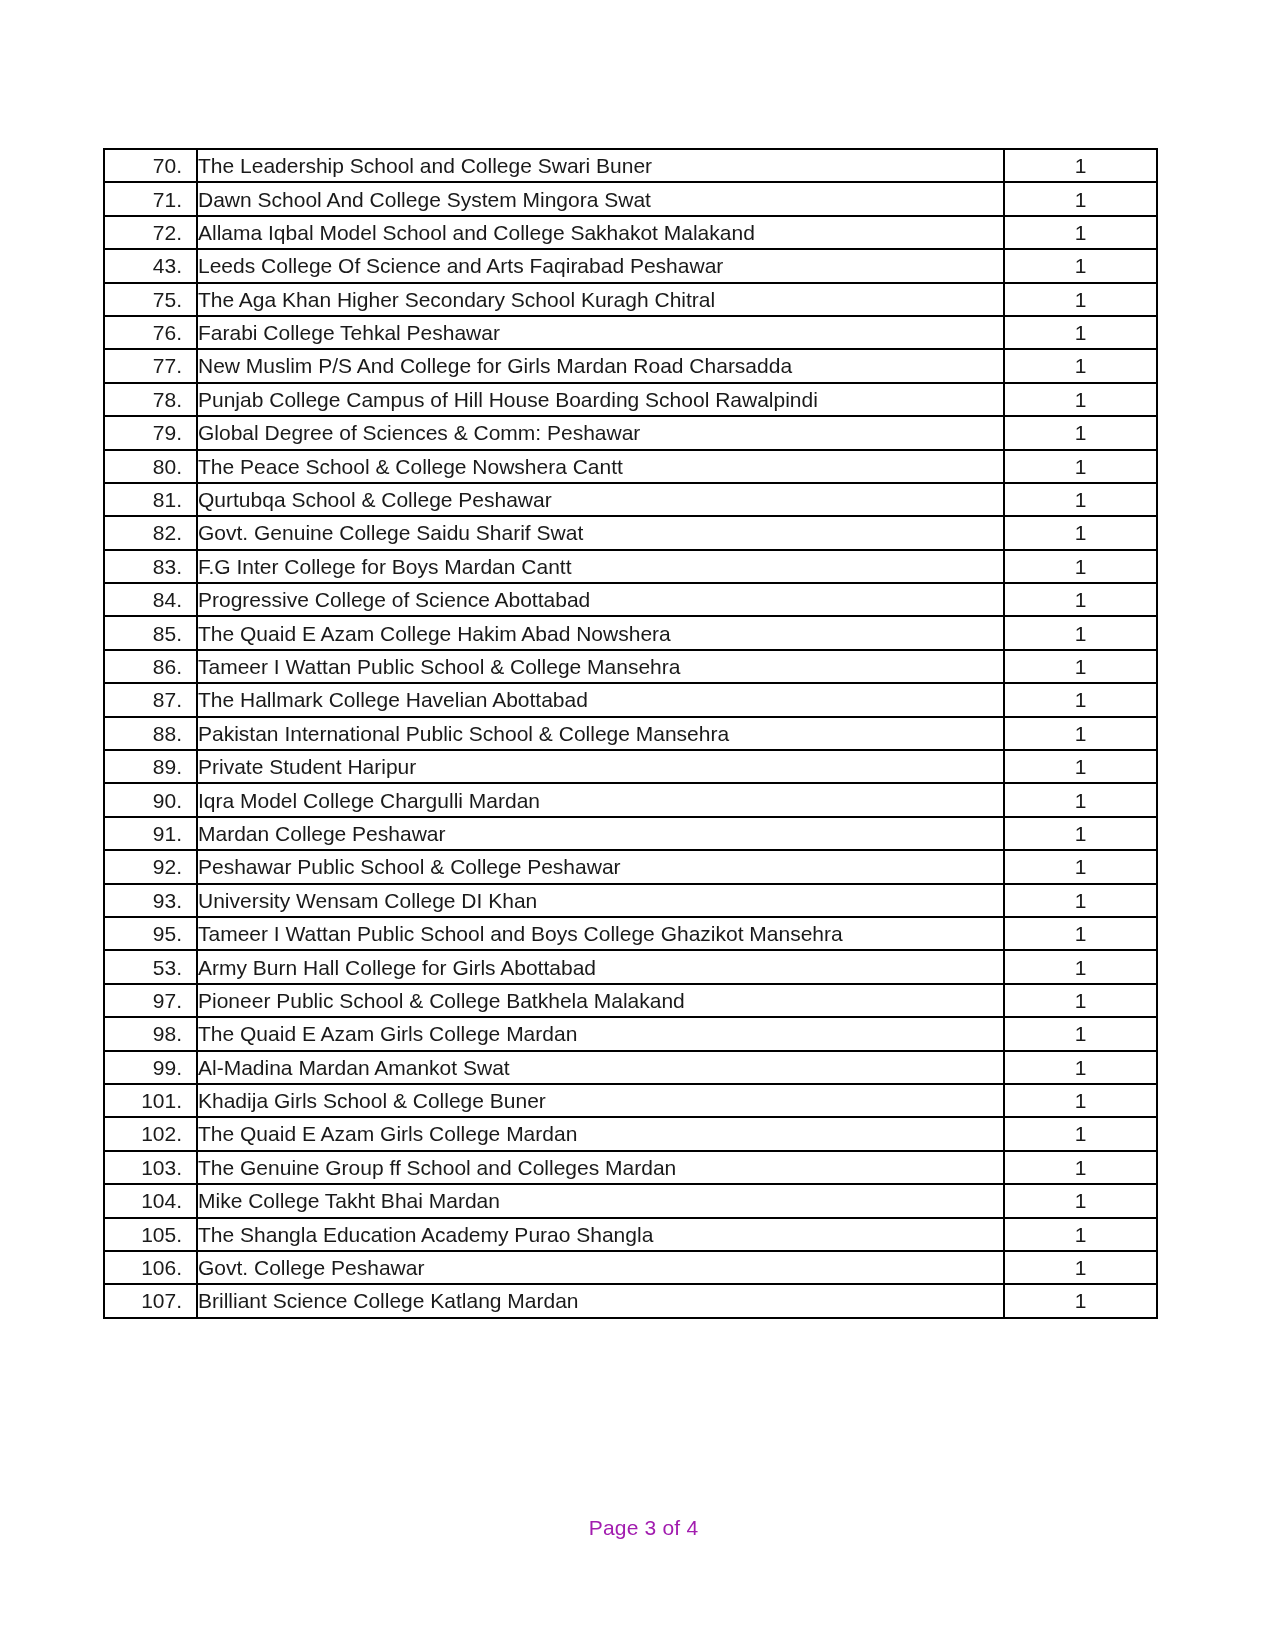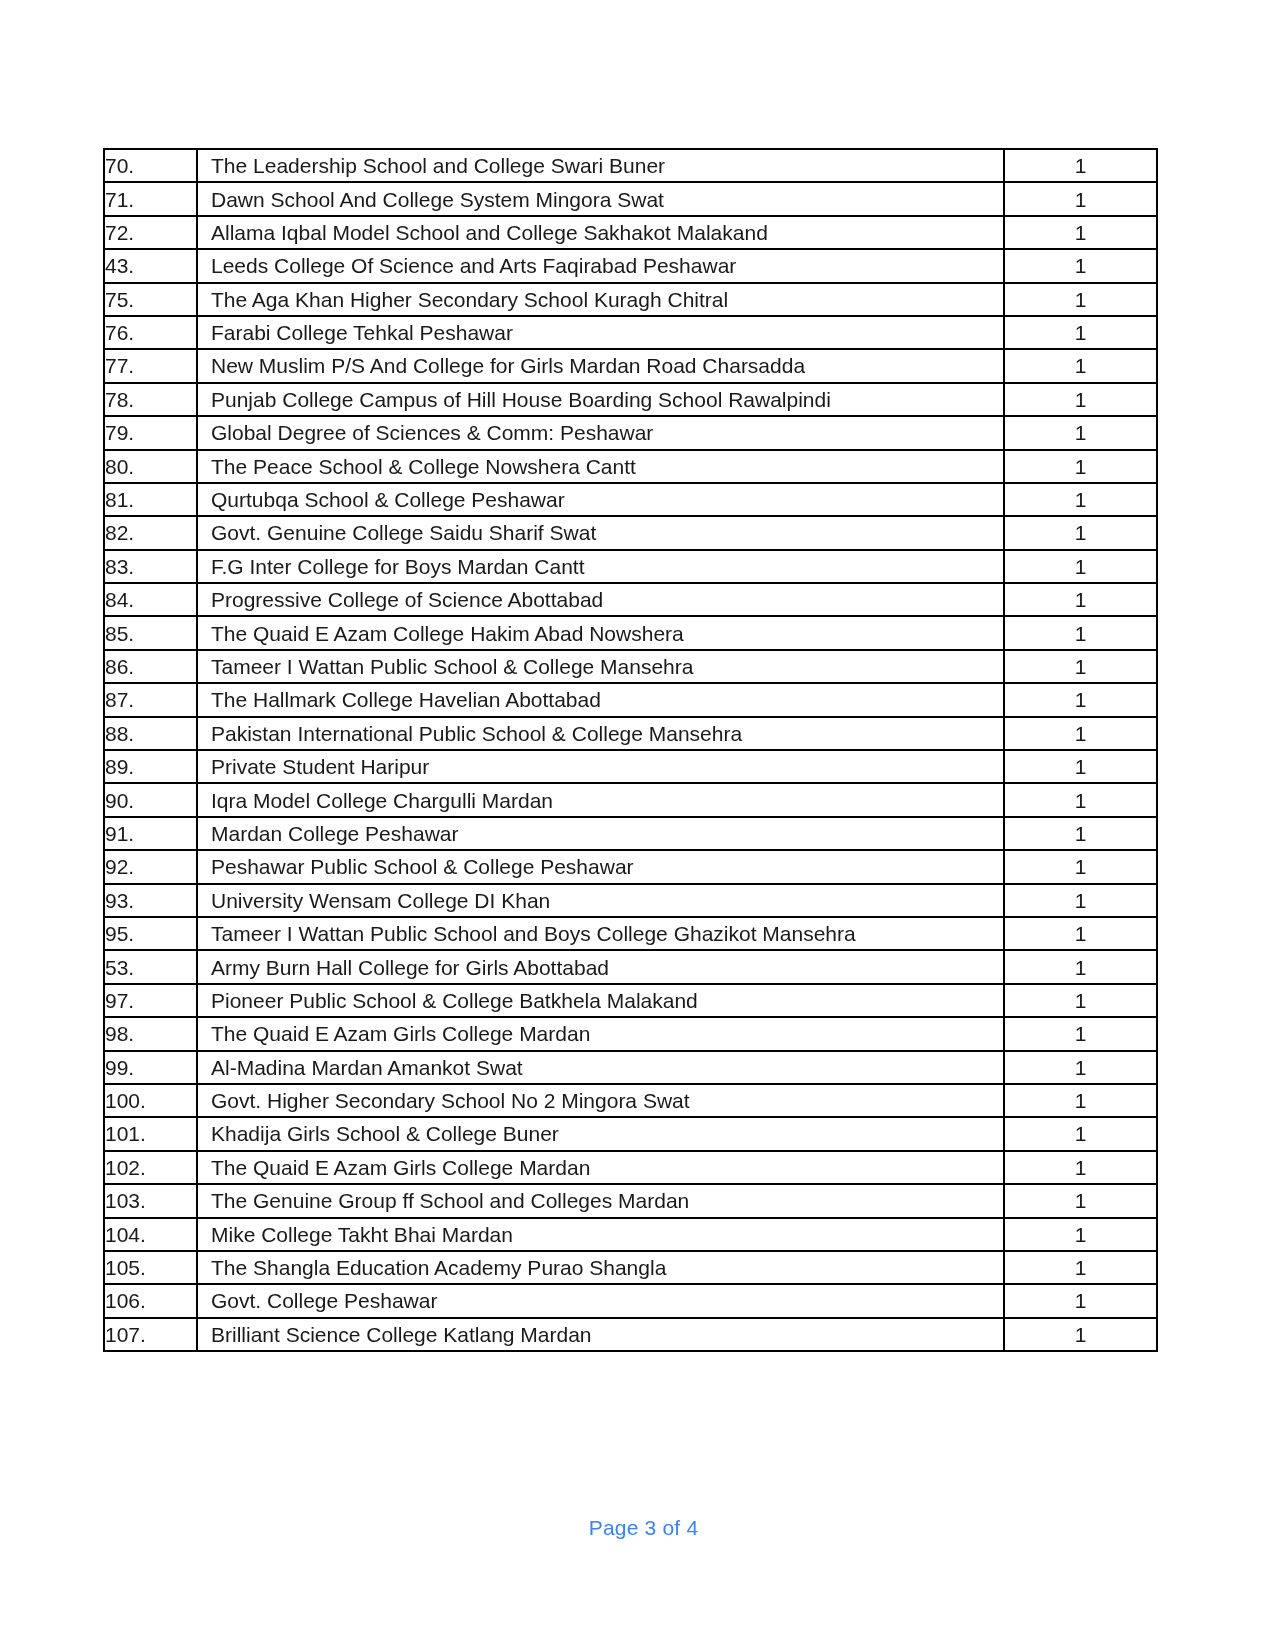--- a/index.html
+++ b/index.html
@@ -30,41 +30,41 @@
     border: 2px solid #000000;
     height: 33.4px;
     font-size: 21px;
     line-height: 1.1;
     vertical-align: middle;
     white-space: nowrap;
     overflow: hidden;
   }
   td.cell-num {
     width: 93px;
-    text-align: left;
+    text-align: right;
     padding-right: 14px;
   }
   td.cell-name {
     width: 807px;
     text-align: left;
-    padding-left: 13px;
+    padding-left: 0;
     padding-right: 6px;
   }
   td.cell-count {
     width: 153px;
     text-align: center;
   }
   .footer {
     position: absolute;
     left: 0;
     top: 1516px;
     width: 1275px;
     text-align: center;
     font-size: 21px;
-    color: #3b82f6;
+    color: #a21caf;
     letter-spacing: 0.2px;
     padding-left: 12px;
   }
 </style>
 </head>
 <body>
 
 <div class="page">
 
   <table class="roster">
@@ -232,25 +232,20 @@
     <td class="cell-name">The Quaid E Azam Girls College Mardan</td>
     <td class="cell-count">1</td>
   </tr>
 
   <tr>
     <td class="cell-num">99.</td>
     <td class="cell-name">Al-Madina Mardan Amankot Swat</td>
     <td class="cell-count">1</td>
   </tr>
 
-  <tr>
-    <td class="cell-num">100.</td>
-    <td class="cell-name">Govt. Higher Secondary School No 2 Mingora Swat</td>
-    <td class="cell-count">1</td>
-  </tr>
 
   <tr>
     <td class="cell-num">101.</td>
     <td class="cell-name">Khadija Girls School &amp; College Buner</td>
     <td class="cell-count">1</td>
   </tr>
 
   <tr>
     <td class="cell-num">102.</td>
     <td class="cell-name">The Quaid E Azam Girls College Mardan</td>

